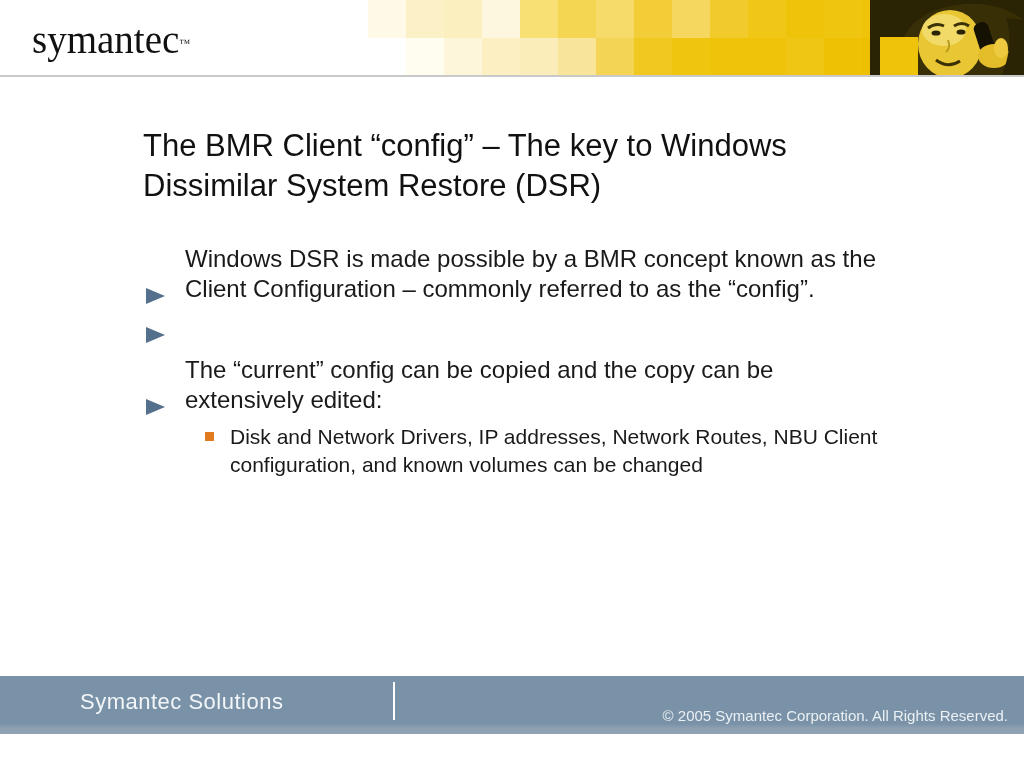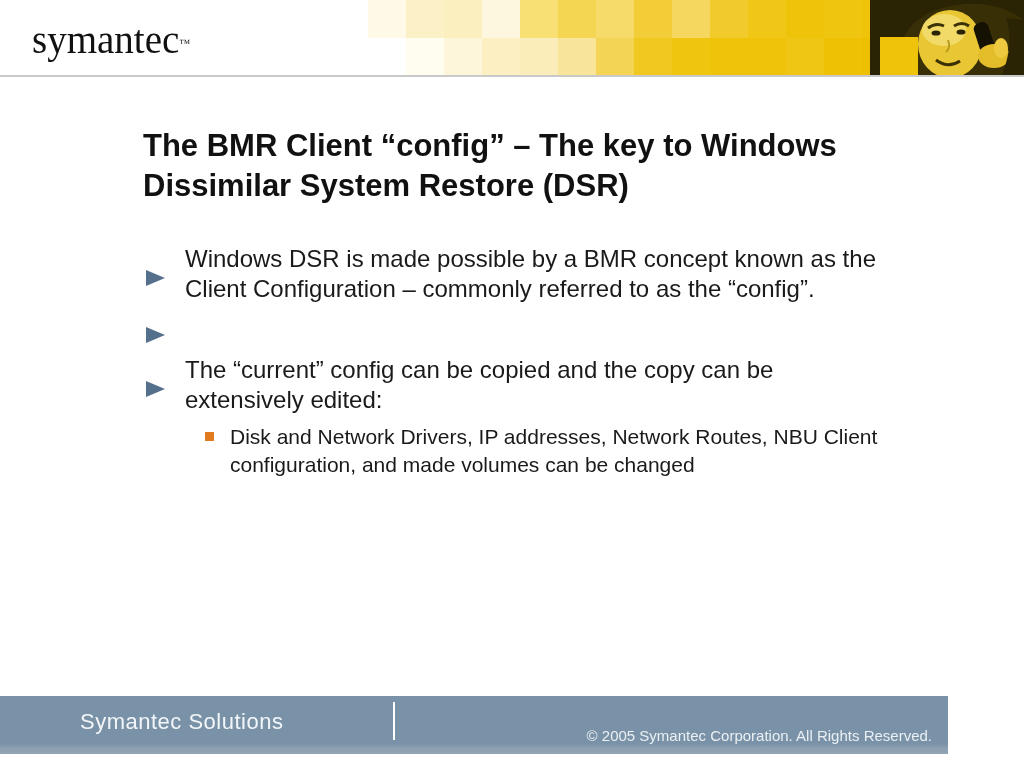--- a/index.html
+++ b/index.html
@@ -66,33 +66,33 @@
     width: 1024px; height: 2px;
     background: #c9c9c9;
   }
 
   
   .title {
     position: absolute;
     left: 143px; top: 126px;
     width: 820px;
     font-size: 31px;
-    font-weight: bold;
+    font-weight: normal;
     color: #111111;
     line-height: 40px;
     white-space: pre-wrap;
   }
 
   
   .bullets {
     position: absolute;
     left: 143px; top: 244px;
     width: 810px;
   }
-  .bullet { display: flex; align-items: center; }
+  .bullet { display: flex; align-items: flex-end; }
   .bullet.mb16 { margin-bottom: 16px; }
   .bullet.mb12 { margin-bottom: 12px; }
   .bullet.mb8  { margin-bottom: 8px; }
   .bullet-marker-col { width: 42px; flex: 0 0 42px; }
   .tri {
     display: block;
     width: 0; height: 0;
     margin-top: 7px;
     margin-left: 3px;
     border-left: 19px solid #54708C;
@@ -118,22 +118,22 @@
     font-size: 21px;
     color: #1a1a1a;
     line-height: 28px;
     margin-left: 16px;
     white-space: pre-wrap;
   }
 
   
   .footer {
     position: absolute;
-    left: 0; top: 696px;
-    width: 948px; height: 58px;
+    left: 0; top: 676px;
+    width: 1024px; height: 58px;
     background: linear-gradient(to bottom, #7A92A7 0px, #7A92A7 48px, #8CA0B2 52px, #90A4B5 58px);
   }
   .footer-label {
     position: absolute;
     left: 80px; top: 13px;
     font-size: 22px;
     color: #F2F6F9;
     letter-spacing: 0.5px;
   }
   .footer-vline {
@@ -259,21 +259,21 @@
       <span class="bullet-marker-col">
           <span class="tri"></span>
         </span>
       <span class="bullet-text">The “current” config can be copied and the copy can be
 extensively edited:</span>
     </div>
 
     <div class="sub-bullet">
       <span class="sq"></span>
       <span class="sub-bullet-text">Disk and Network Drivers, IP addresses, Network Routes, NBU Client
-configuration, and made volumes can be changed</span>
+configuration, and known volumes can be changed</span>
     </div>
 
   </div>
 
   <div class="footer">
     <span class="footer-label">Symantec Solutions</span>
     <span class="footer-vline"></span>
     <span class="footer-copyright">© 2005 Symantec Corporation. All Rights Reserved.</span>
   </div>
 

